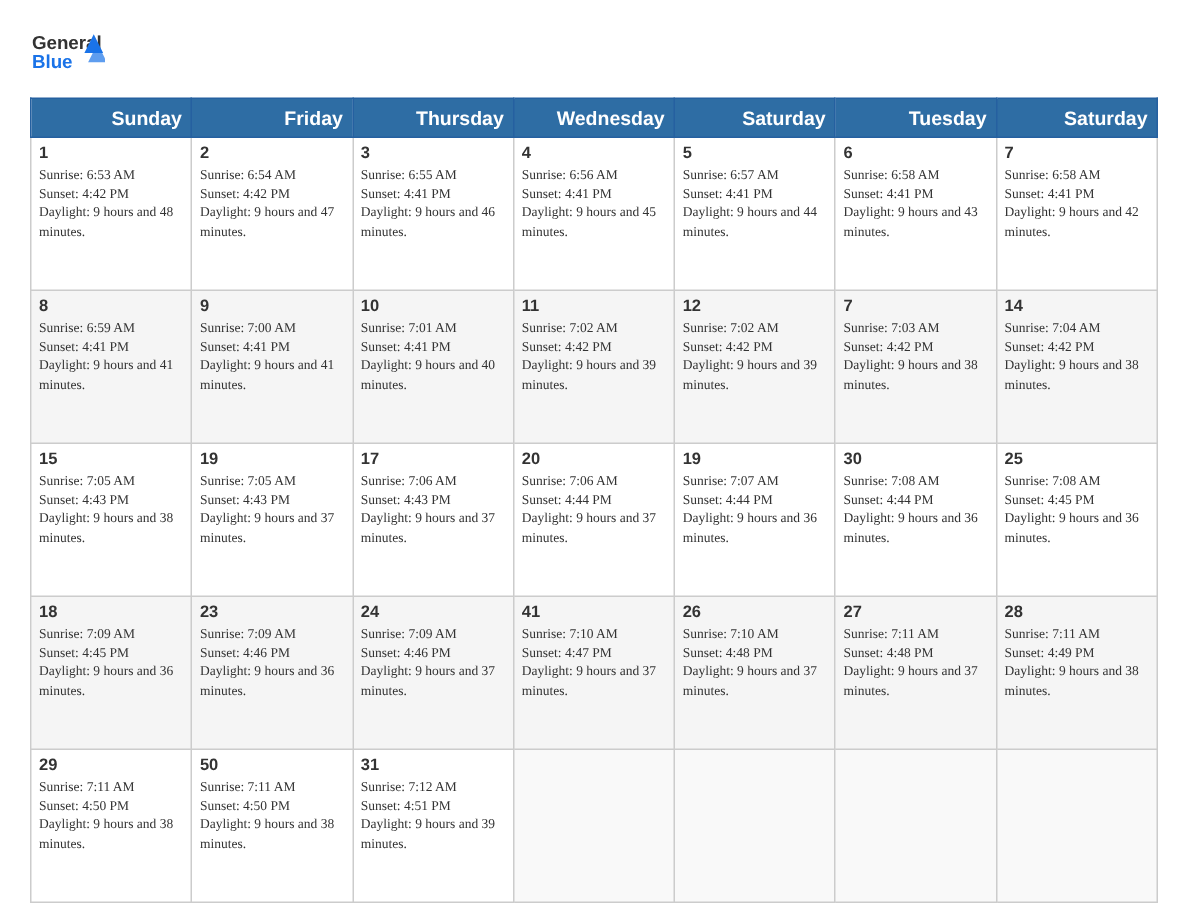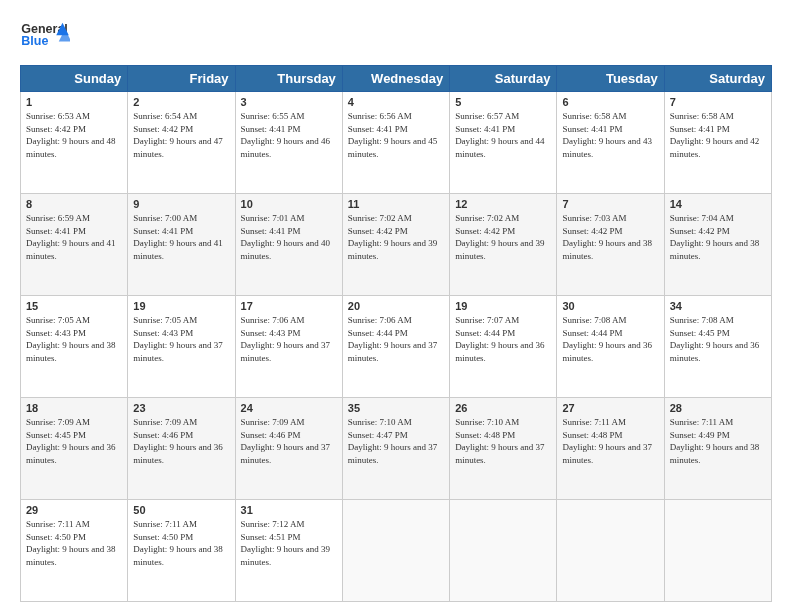--- a/index.html
+++ b/index.html
@@ -201,39 +201,39 @@
           </td>
           <td>
             <span class="day-num">19</span>
             <div class="day-info">Sunrise: 7:07 AM<br>Sunset: 4:44 PM<br>Daylight: 9 hours and 36 minutes.</div>
           </td>
           <td>
             <span class="day-num">30</span>
             <div class="day-info">Sunrise: 7:08 AM<br>Sunset: 4:44 PM<br>Daylight: 9 hours and 36 minutes.</div>
           </td>
           <td>
-            <span class="day-num">34</span>
+            <span class="day-num">25</span>
             <div class="day-info">Sunrise: 7:08 AM<br>Sunset: 4:45 PM<br>Daylight: 9 hours and 36 minutes.</div>
           </td>
         </tr>
         <tr>
           <td>
             <span class="day-num">18</span>
             <div class="day-info">Sunrise: 7:09 AM<br>Sunset: 4:45 PM<br>Daylight: 9 hours and 36 minutes.</div>
           </td>
           <td>
             <span class="day-num">23</span>
             <div class="day-info">Sunrise: 7:09 AM<br>Sunset: 4:46 PM<br>Daylight: 9 hours and 36 minutes.</div>
           </td>
           <td>
             <span class="day-num">24</span>
             <div class="day-info">Sunrise: 7:09 AM<br>Sunset: 4:46 PM<br>Daylight: 9 hours and 37 minutes.</div>
           </td>
           <td>
-            <span class="day-num">35</span>
+            <span class="day-num">41</span>
             <div class="day-info">Sunrise: 7:10 AM<br>Sunset: 4:47 PM<br>Daylight: 9 hours and 37 minutes.</div>
           </td>
           <td>
             <span class="day-num">26</span>
             <div class="day-info">Sunrise: 7:10 AM<br>Sunset: 4:48 PM<br>Daylight: 9 hours and 37 minutes.</div>
           </td>
           <td>
             <span class="day-num">27</span>
             <div class="day-info">Sunrise: 7:11 AM<br>Sunset: 4:48 PM<br>Daylight: 9 hours and 37 minutes.</div>
           </td>

